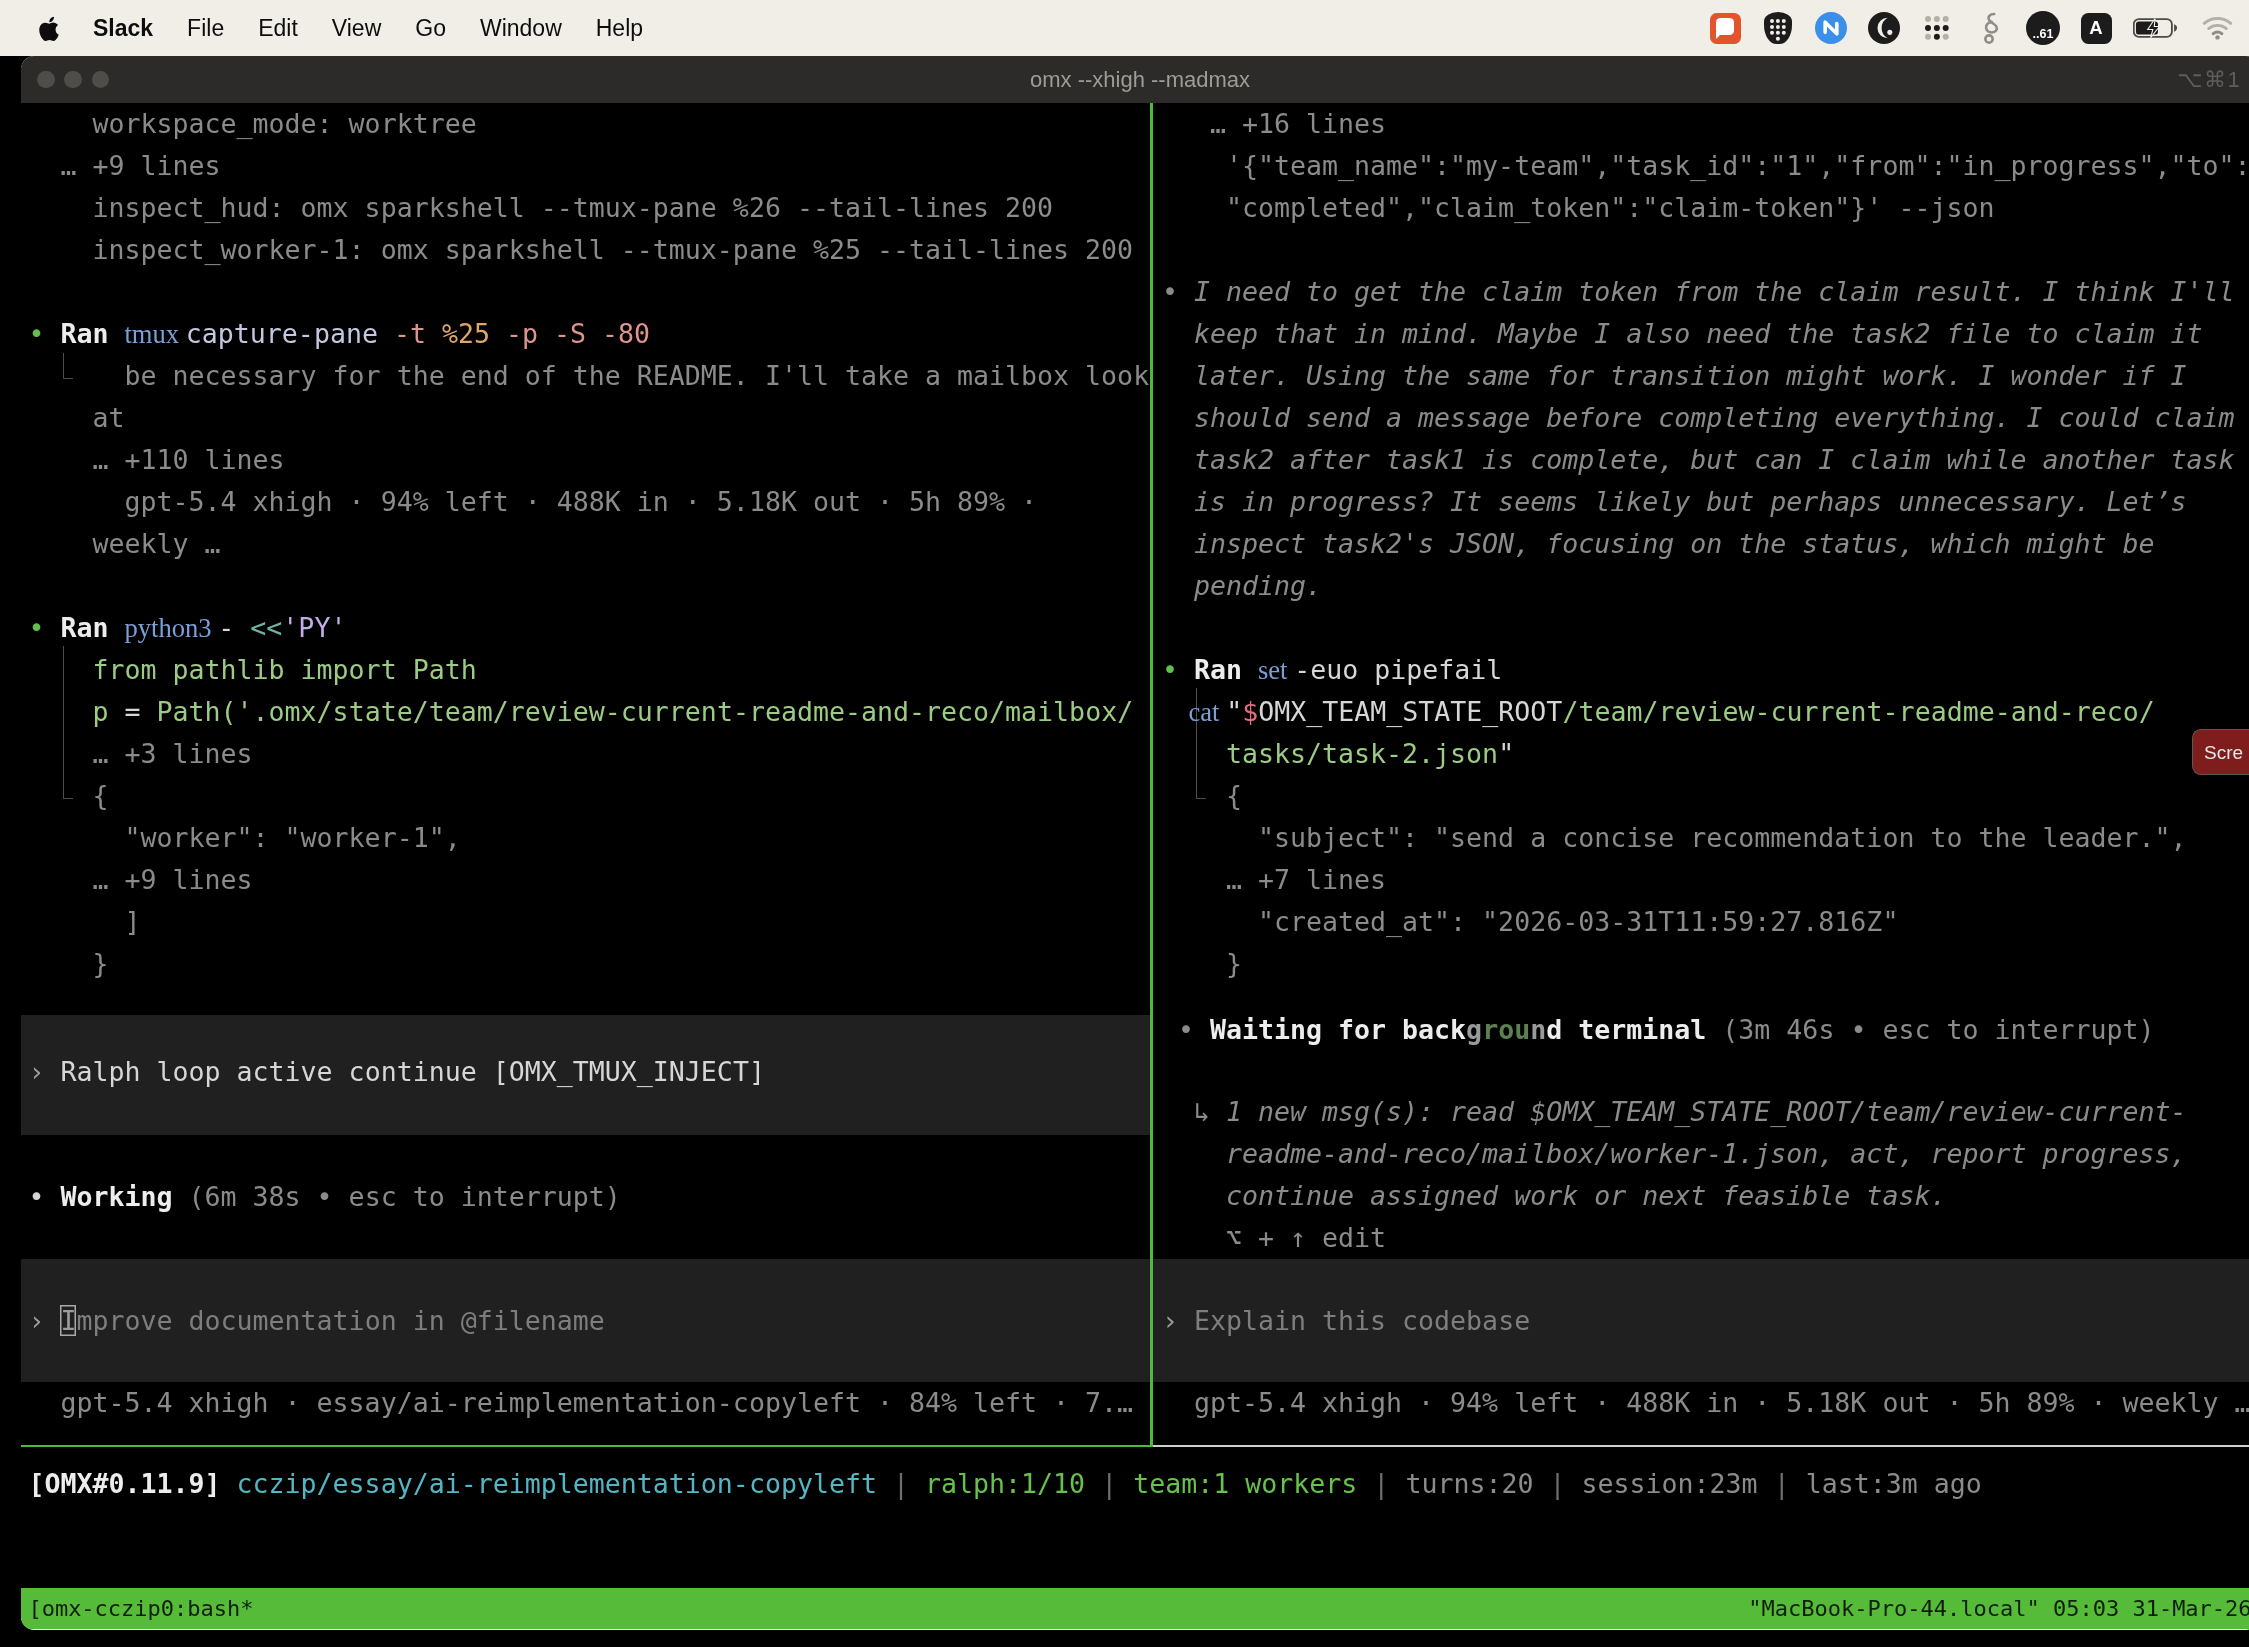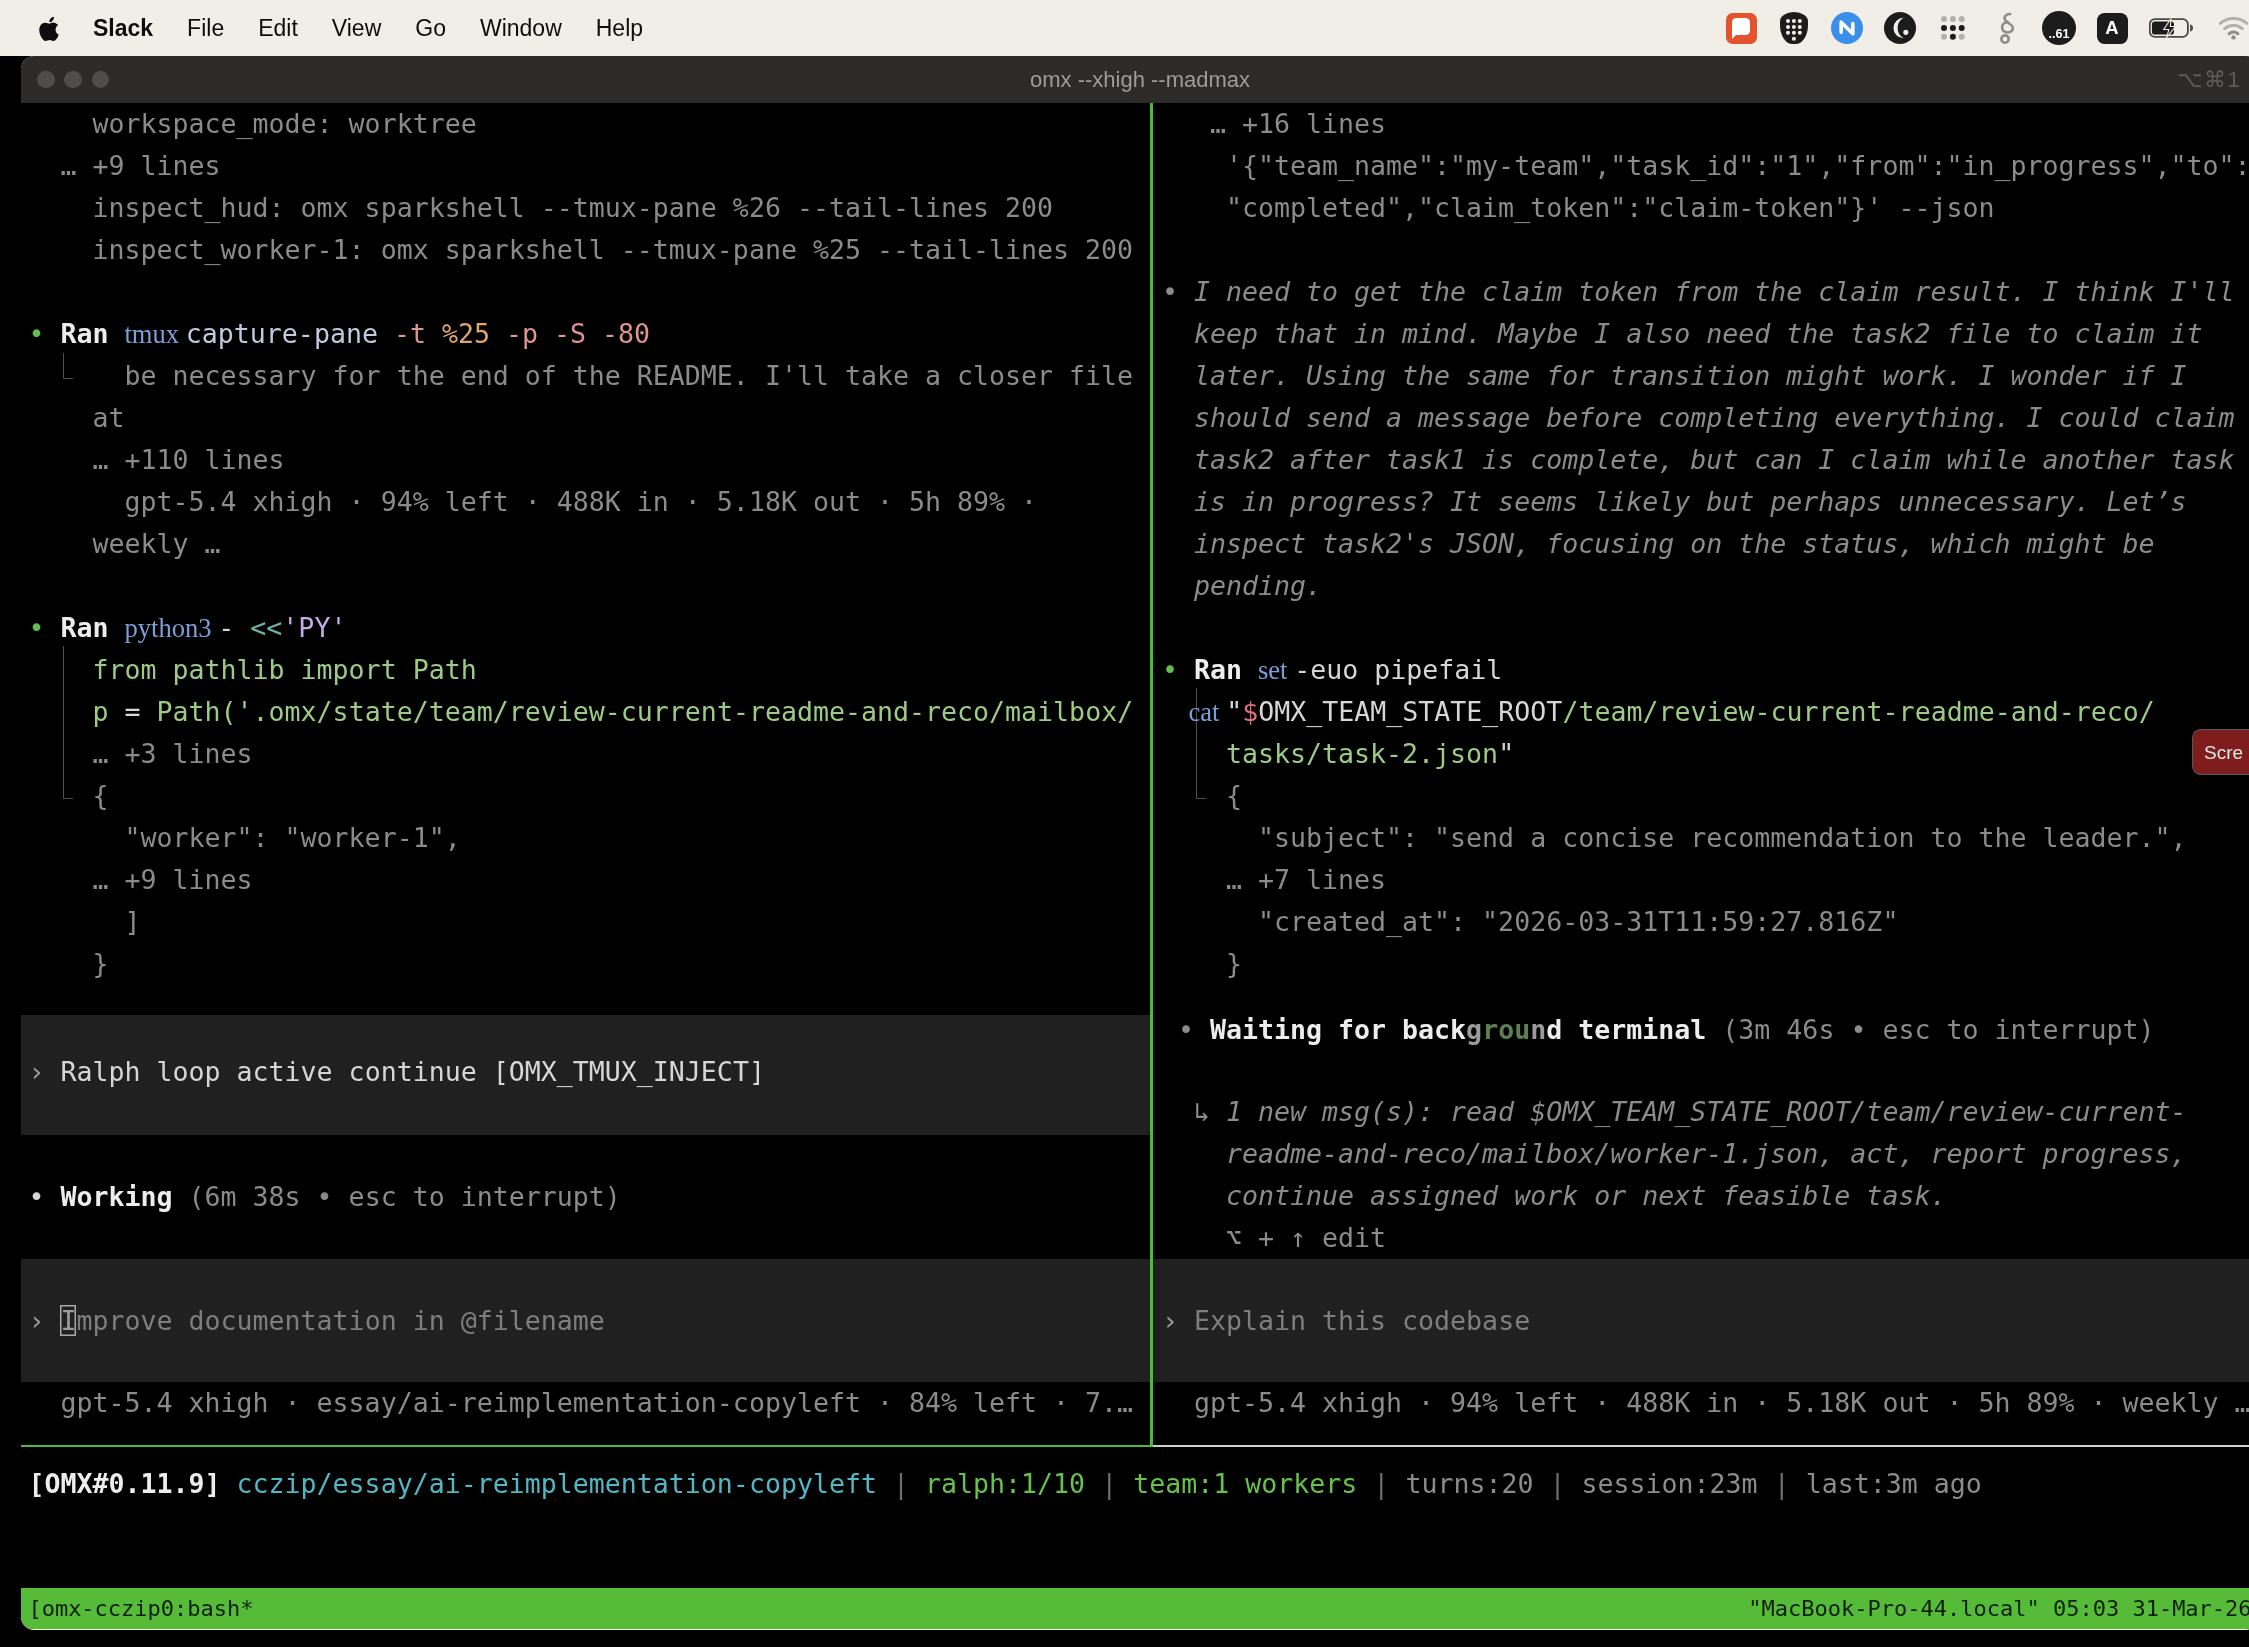--- a/index.html
+++ b/index.html
@@ -7,21 +7,21 @@
        font-family:"DejaVu Sans Mono",monospace;}
 
   
   .menubar{position:absolute;top:0;left:0;width:2250px;height:56px;background:#f1eee7;
     display:flex;align-items:center;font-family:"Liberation Sans",sans-serif;
     font-size:23px;color:#0d0d0d;}
   .mb-left{display:flex;align-items:center;gap:34px;padding-left:37px;}
   .mb-apple{width:22px;height:26.6px;display:inline-block;}
   .mb-item{white-space:nowrap;}
   .mb-item.app{font-weight:bold;}
-  .mb-right{margin-left:auto;display:flex;align-items:center;gap:19px;}
+  .mb-right{margin-left:auto;display:flex;align-items:center;gap:19px;padding-right:16px;}
   .st-ic{width:34px;height:34px;display:flex;align-items:center;justify-content:center;}
 
   .ic-chat{width:31px;height:31px;background:#e2532e;border-radius:6.6px;position:relative;}
   .ic-chat::before{content:"";position:absolute;left:6.6px;top:5.2px;width:17.7px;height:17.7px;
      background:#fff;border-radius:4.4px;}
   .ic-chat::after{content:"";position:absolute;left:6.6px;top:19px;border-left:7.4px solid #fff;
      border-bottom:7.4px solid transparent;}
   .ic-shield{width:28px;height:32px;background:#1c1c1c;
      border-radius:14px 14px 12.5px 12.5px / 9.6px 9.6px 19px 19px;position:relative;}
   .ic-shield::before{content:"";position:absolute;left:5.9px;top:6.6px;width:4.4px;height:4.4px;border-radius:50%;
@@ -199,21 +199,21 @@
       <div class="band" style="top:1156px;height:123px;"></div>
       <div class="guide" style="left:42px;top:250px;height:25px;"></div>
       <div class="guide" style="left:42px;top:543px;height:152px;"></div>
       <div class="lines">
           <div class="tline"><span class="s-g">    workspace_mode: worktree</span></div>
           <div class="tline"><span class="s-g">  … +9 lines</span></div>
           <div class="tline"><span class="s-g">    inspect_hud: omx sparkshell --tmux-pane %26 --tail-lines 200</span></div>
           <div class="tline"><span class="s-g">    inspect_worker-1: omx sparkshell --tmux-pane %25 --tail-lines 200</span></div>
           <div class="tline"></div>
           <div class="tline"><span class="s-grn">•</span><span class="s-wb"> Ran </span><span class="s-blu">tmux </span><span class="s-pale">capture-pane </span><span class="s-sal">-t </span><span class="s-org">%25 </span><span class="s-sal">-p -S -80</span></div>
-          <div class="tline"><span class="s-g">      be necessary for the end of the README. I'll take a closer file</span></div>
+          <div class="tline"><span class="s-g">      be necessary for the end of the README. I'll take a mailbox look</span></div>
           <div class="tline"><span class="s-g">    at</span></div>
           <div class="tline"><span class="s-g">    … +110 lines</span></div>
           <div class="tline"><span class="s-g">      gpt-5.4 xhigh · 94% left · 488K in · 5.18K out · 5h 89% ·</span></div>
           <div class="tline"><span class="s-g">    weekly …</span></div>
           <div class="tline"></div>
           <div class="tline"><span class="s-grn">•</span><span class="s-wb"> Ran </span><span class="s-blu">python3 </span><span class="s-w">- </span><span class="s-teal">&lt;&lt;</span><span class="s-pur">'PY'</span></div>
           <div class="tline"><span class="s-cg">    from pathlib import Path</span></div>
           <div class="tline"><span class="s-cg">    p </span><span class="s-w">= </span><span class="s-cg">Path('.omx/state/team/review-current-readme-and-reco/mailbox/</span></div>
           <div class="tline"><span class="s-g">    … +3 lines</span></div>
           <div class="tline"><span class="s-g">    {</span></div>

